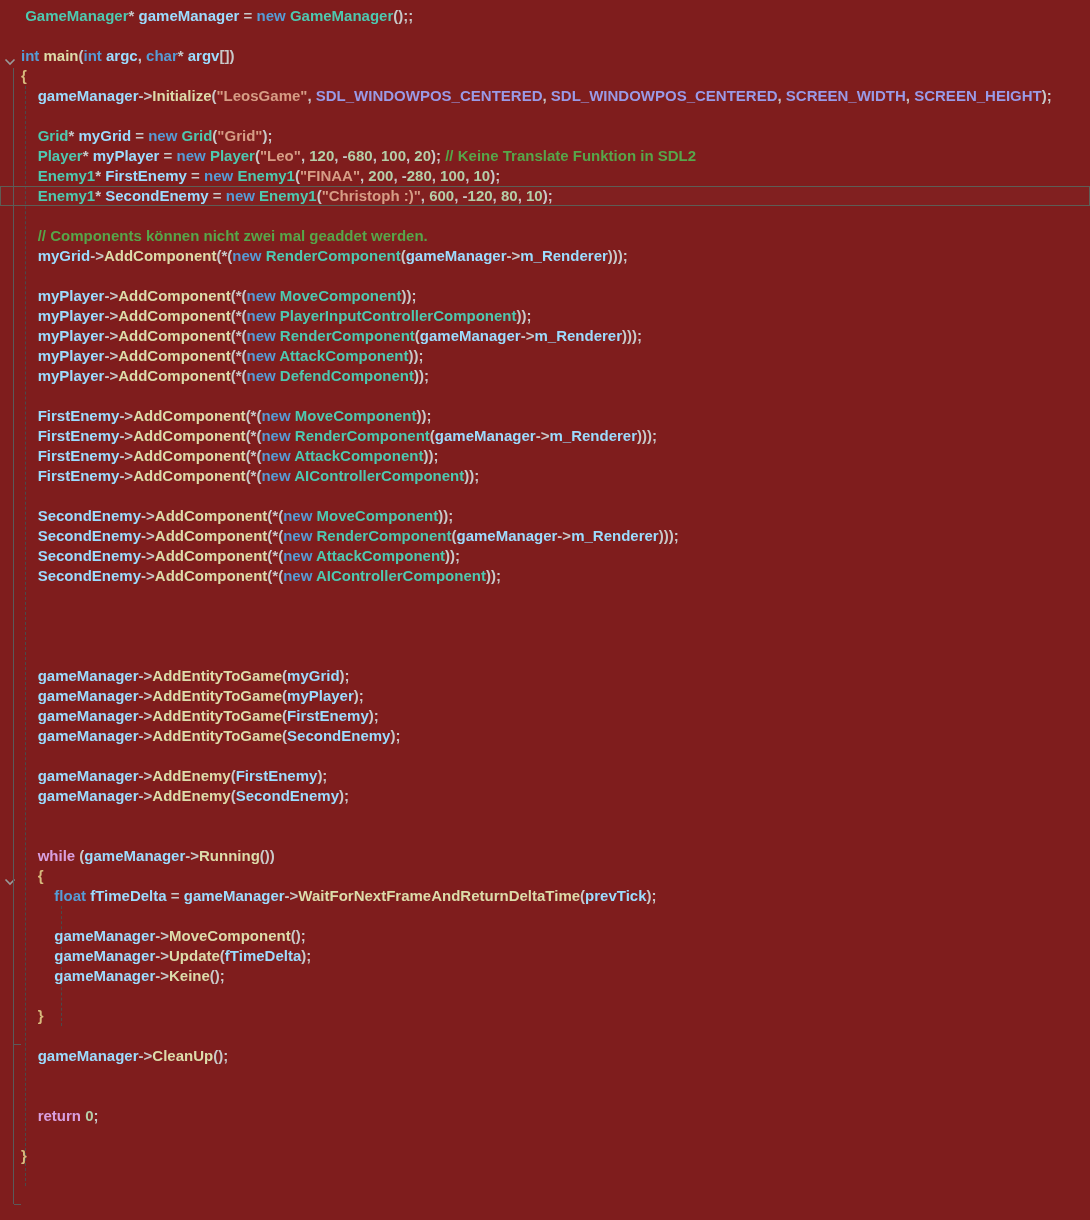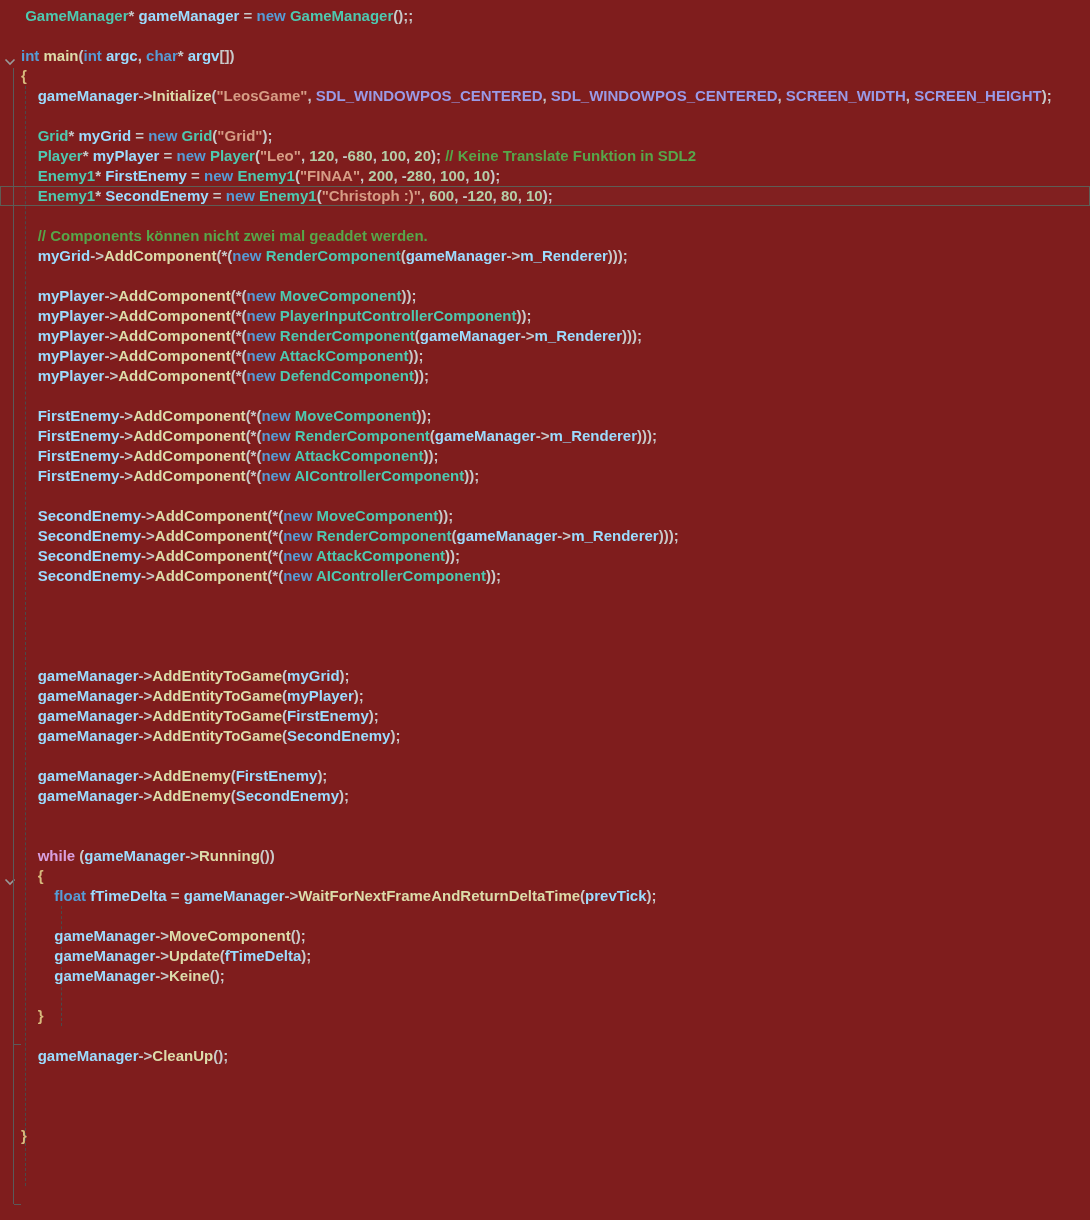--- a/index.html
+++ b/index.html
@@ -94,17 +94,18 @@
       <div class="line"></div>
       <div class="line"><span style="color: rgb(220, 220, 220);">        </span><span style="color: rgb(156, 220, 254);">gameManager</span><span style="color: rgb(200, 200, 200);">-&gt;</span><span style="color: rgb(220, 220, 170);">MoveComponent</span><span style="color: rgb(200, 200, 200);">();</span></div>
       <div class="line"><span style="color: rgb(220, 220, 220);">        </span><span style="color: rgb(156, 220, 254);">gameManager</span><span style="color: rgb(200, 200, 200);">-&gt;</span><span style="color: rgb(220, 220, 170);">Update</span><span style="color: rgb(200, 200, 200);">(</span><span style="color: rgb(156, 220, 254);">fTimeDelta</span><span style="color: rgb(200, 200, 200);">);</span></div>
       <div class="line"><span style="color: rgb(220, 220, 220);">        </span><span style="color: rgb(156, 220, 254);">gameManager</span><span style="color: rgb(200, 200, 200);">-&gt;</span><span style="color: rgb(220, 220, 170);">Keine</span><span style="color: rgb(200, 200, 200);">();</span></div>
       <div class="line"></div>
       <div class="line"><span style="color: rgb(220, 220, 220);">    </span><span style="color: rgb(215, 186, 125);">}</span></div>
       <div class="line"></div>
       <div class="line"><span style="color: rgb(220, 220, 220);">    </span><span style="color: rgb(156, 220, 254);">gameManager</span><span style="color: rgb(200, 200, 200);">-&gt;</span><span style="color: rgb(220, 220, 170);">CleanUp</span><span style="color: rgb(200, 200, 200);">();</span></div>
       <div class="line"></div>
       <div class="line"></div>
+      <div class="line"><span style="color: rgb(220, 220, 220);">    </span><span style="color: rgb(216, 160, 223);">return</span><span style="color: rgb(220, 220, 220);"> </span><span style="color: rgb(181, 206, 168);">0</span><span style="color: rgb(200, 200, 200);">;</span></div>
       <div class="line"></div>
       <div class="line"><span style="color: rgb(215, 186, 125);">}</span></div>
       <div class="line"></div>
     </div>
 </div>
 
 </body></html>

